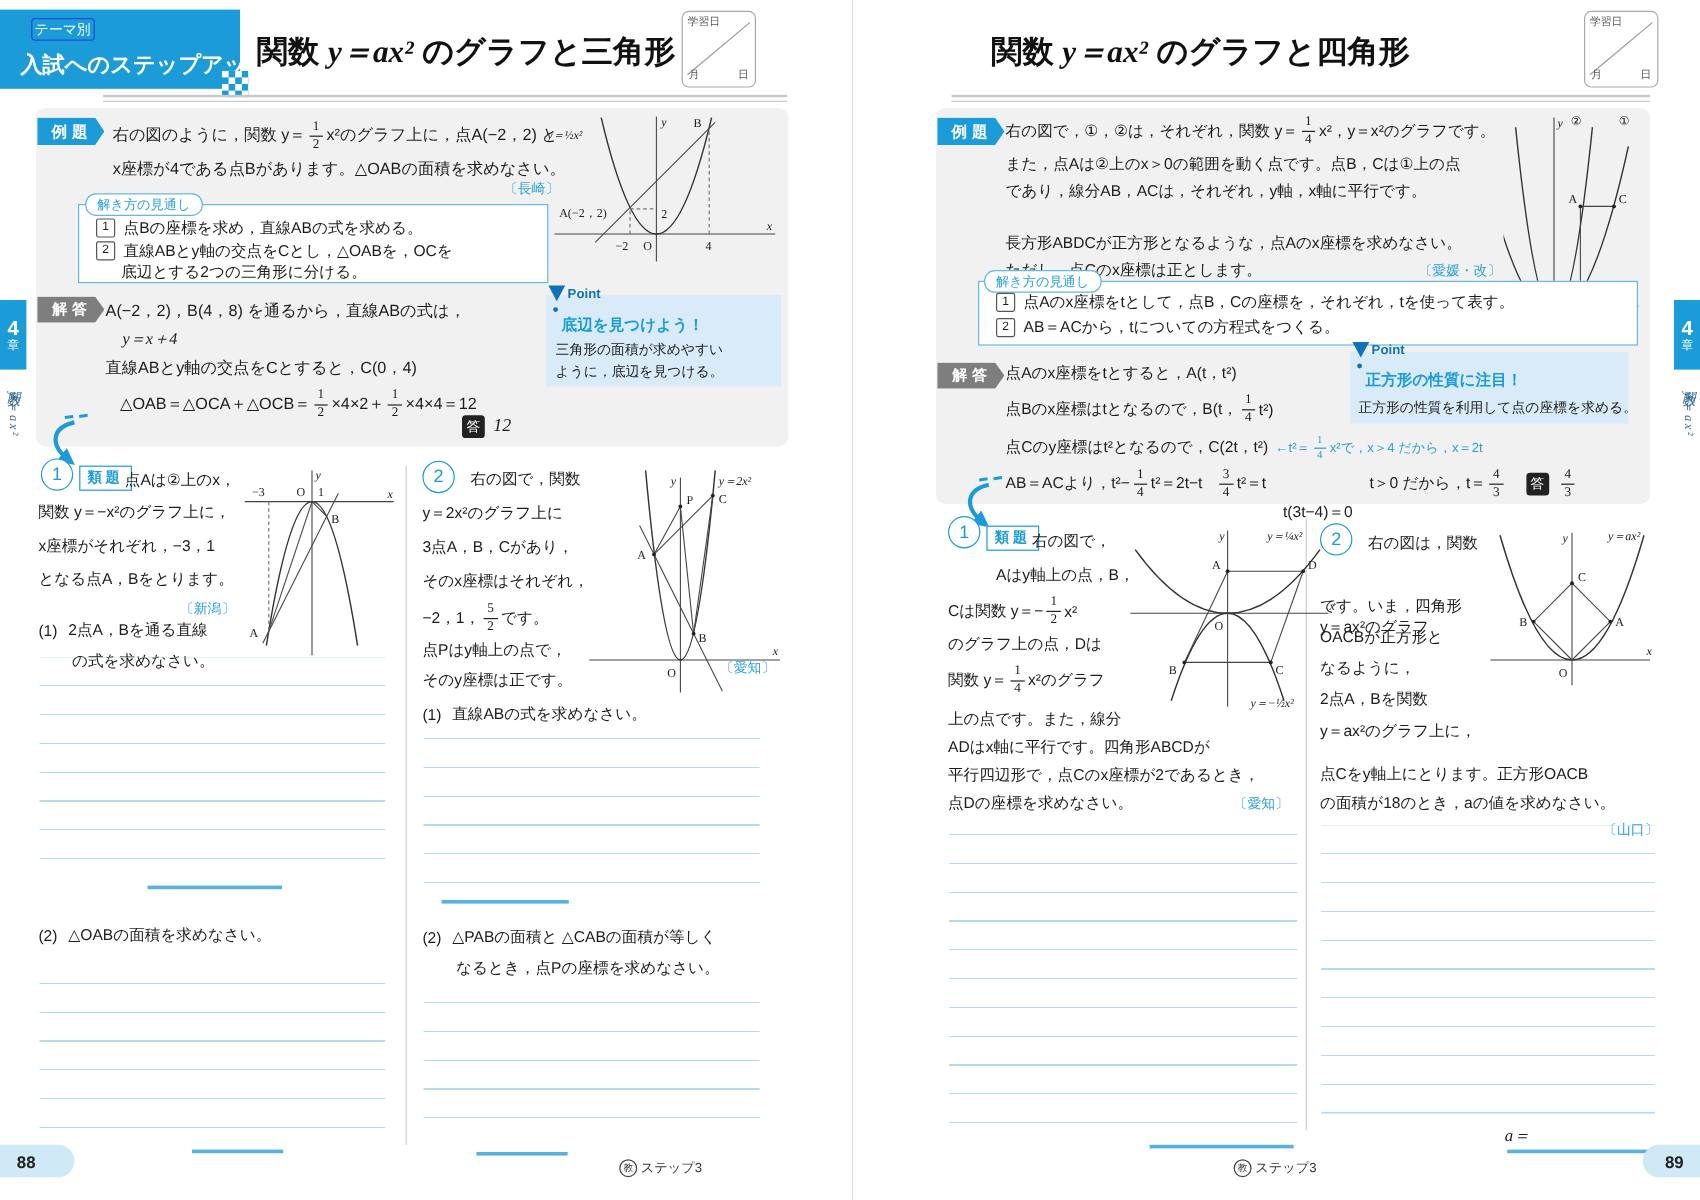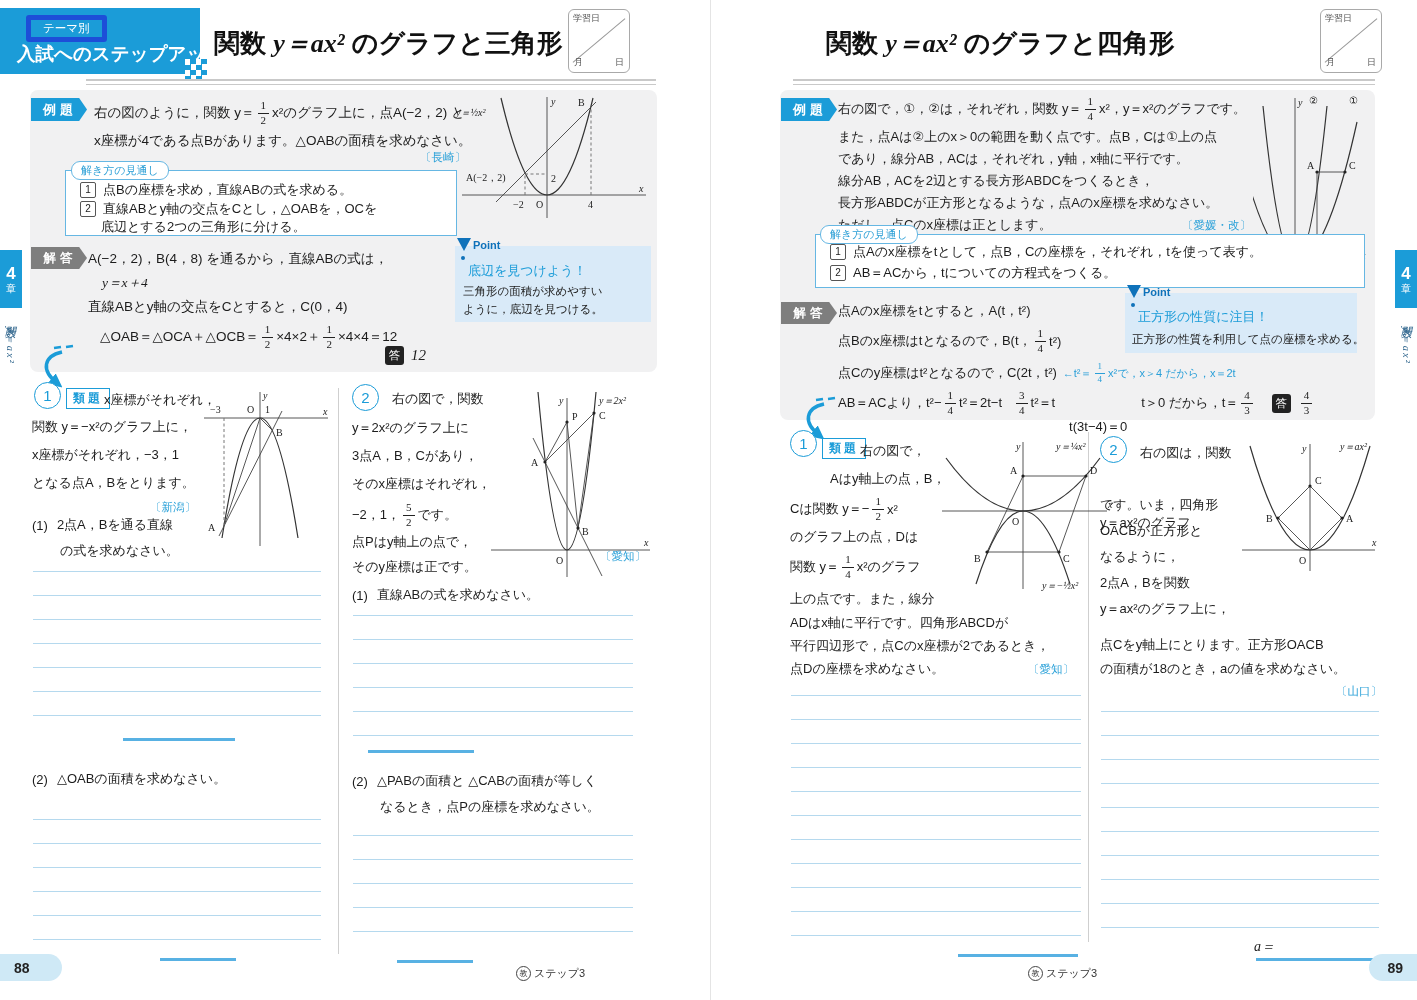--- a/index.html
+++ b/index.html
@@ -21,21 +21,21 @@
   .planbox{position:absolute;background:#fff;border:1.5px solid #66b7e3;}
   .planlabel{position:absolute;background:#fff;border:1.2px solid #66b7e3;border-radius:9px;color:#2b9fd6;
              font-size:11px;padding:1px 9px;white-space:nowrap;}
   .pnum{display:inline-block;min-width:14px;height:14px;border:1px solid #555;font-size:10px;line-height:14px;
         text-align:center;margin-right:7px;border-radius:2px;background:#fff;}
   .pointbox{position:absolute;background:#d9eaf8;}
   .ptri{position:absolute;width:0;height:0;border-left:7px solid transparent;border-right:7px solid transparent;
         border-top:13px solid #0f72ba;}
   .pdot{position:absolute;width:4px;height:4px;border-radius:50%;background:#0f72ba;}
   .ptag{position:absolute;color:#0f72ba;font-size:11px;font-weight:bold;text-align:center;}
-  .phead{position:absolute;color:#1b9cd8;font-size:13px;font-weight:normal;white-space:nowrap;}
+  .phead{position:absolute;color:#1b9cd8;font-size:13px;font-weight:bold;white-space:nowrap;}
   .pbody{position:absolute;font-size:11.5px;white-space:nowrap;color:#222;}
   .anschip{display:inline-flex;align-items:center;justify-content:center;width:19px;height:19px;background:#222;
            color:#fff;font-size:11.5px;border-radius:3px;margin-right:7px;flex:none;}
   .cnum{position:absolute;width:25px;height:25px;border:1.7px solid #1b9cd8;border-radius:50%;color:#1b9cd8;
         font-size:15px;display:flex;align-items:center;justify-content:center;background:#fff;}
   .rui{display:inline-block;border:1.5px solid #1b9cd8;color:#1b9cd8;font-size:12px;font-weight:bold;
        padding:1px 6px;letter-spacing:3px;white-space:nowrap;background:#fff;}
   .frac{display:inline-flex;flex-direction:column;align-items:center;vertical-align:middle;margin:0 3px;
         font-family:"Liberation Serif","DejaVu Serif",serif;line-height:1;}
   .frac .fn{padding:0 3px 1.5px;font-size:11px;}
@@ -71,21 +71,21 @@
   .bluenote .frac .fd{border-top-color:#2a9fd8;}
 </style>
 </head>
 <body>
 
 <div id="canvas">
 
   <div class="abs" style="left:710px;top:0;width:1px;height:1000px;background:#e4e4e4;"></div>
 
   <div class="abs" style="left:0;top:8px;width:200px;height:66px;background:#1b9cd8;">
-    <div class="abs" style="left:26px;top:7px;border:5px solid #1d4ed8;border-radius:3px;padding:1px 12px;color:#fff;font-size:11.5px;">テーマ別</div>
+    <div class="abs" style="left:26px;top:7px;border:1px solid #1d4ed8;border-radius:3px;padding:1px 2px;color:#fff;font-size:11.5px;">テーマ別</div>
     <div class="abs" style="left:17px;top:33px;color:#fff;font-size:18.5px;font-weight:bold;white-space:nowrap;">入試へのステップアップ</div>
     <div class="abs" style="right:-7px;bottom:-7px;width:22px;height:22px;background:conic-gradient(#1b9cd8 0 25%,#fff 0 50%,#1b9cd8 0 75%,#fff 0) 0 0/11px 11px;"></div>
   </div>
 
   <div class="title" style="left:214px;top:26px;">
     <span>関数 </span><span class="math">y＝ax²</span><span> のグラフと三角形</span>
   </div>
 
   <div class="studybox" style="left:568px;top:9px;">
     <div class="lab">学習日</div>
@@ -187,21 +187,21 @@
     </defs>
     <line x1="22" y1="4" x2="29" y2="3" stroke="#1b9cd8" stroke-width="2.5"></line>
     <line x1="34" y1="3" x2="41" y2="2" stroke="#1b9cd8" stroke-width="2.5"></line>
     <path d="M30,8 C12,12 8,26 26,40" stroke="#1b9cd8" stroke-width="3.5" fill="none" marker-end="url(#ah1)"></path>
   </svg>
 
   <div class="coldiv" style="left:338px;top:388px;height:566px;"></div>
 
   <div class="cnum" style="left:34px;top:382px;">1</div>
   <div class="abs rui" style="left:66px;top:388px;">類題</div>
-  <div class="abs jp-s" style="left:104px;top:391px;">x座標がそれぞれ，</div>
+  <div class="abs jp-s" style="left:104px;top:391px;">点Aは②上のx，</div>
   <div class="abs jp-s" style="left:32px;top:418px;">関数 y＝−x²のグラフ上に，</div>
   <div class="abs jp-s" style="left:32px;top:446px;">x座標がそれぞれ，−3，1</div>
   <div class="abs jp-s" style="left:32px;top:474px;">となる点A，Bをとります。</div>
   <div class="abs src" style="left:150px;top:500px;">〔新潟〕</div>
 
   <svg class="abs" style="left:202px;top:388px;" width="132" height="162" viewBox="0 0 132 162">
     <line x1="2" y1="30" x2="126" y2="30" class="figthin"></line>
     <line x1="58" y1="4" x2="58" y2="158" class="figthin"></line>
     <path d="M20,150 Q58,-90 96,150" class="figline"></path>
     <line x1="17" y1="148" x2="80" y2="23" class="figthin"></line>
@@ -322,21 +322,20 @@
   <div class="row jp-s" style="position:absolute;left:838px;top:94px;height:30px;">
     <span>右の図で，①，②は，それぞれ，関数 y＝</span>
     <span class="frac">
         <span class="fn">1</span>
         <span class="fd">4</span>
       </span>
     <span>x²，y＝x²のグラフです。</span>
   </div>
   <div class="abs jp-s" style="left:838px;top:128px;">また，点Aは②上のx＞0の範囲を動く点です。点B，Cは①上の点</div>
   <div class="abs jp-s" style="left:838px;top:150px;">であり，線分AB，ACは，それぞれ，y軸，x軸に平行です。</div>
-  <div class="abs jp-s" style="left:838px;top:172px;">線分AB，ACを2辺とする長方形ABDCをつくるとき，</div>
   <div class="abs jp-s" style="left:838px;top:194px;">長方形ABDCが正方形となるような，点Aのx座標を求めなさい。</div>
   <div class="abs jp-s" style="left:838px;top:216px;">ただし，点Cのx座標は正とします。</div>
   <div class="abs src" style="left:1182px;top:218px;">〔愛媛・改〕</div>
 
   <svg class="abs" style="left:1253px;top:92px;" width="118" height="192" viewBox="0 0 118 192">
     <line x1="2" y1="170" x2="112" y2="170" class="figthin"></line>
     <line x1="42" y1="6" x2="42" y2="187" class="figthin"></line>
     <path d="M10,14 Q42,326 74,14" class="figline"></path>
     <path d="M-20,30 Q42,310 104,30" class="figline"></path>
     <line x1="64" y1="80" x2="92" y2="80" class="figthin"></line>

